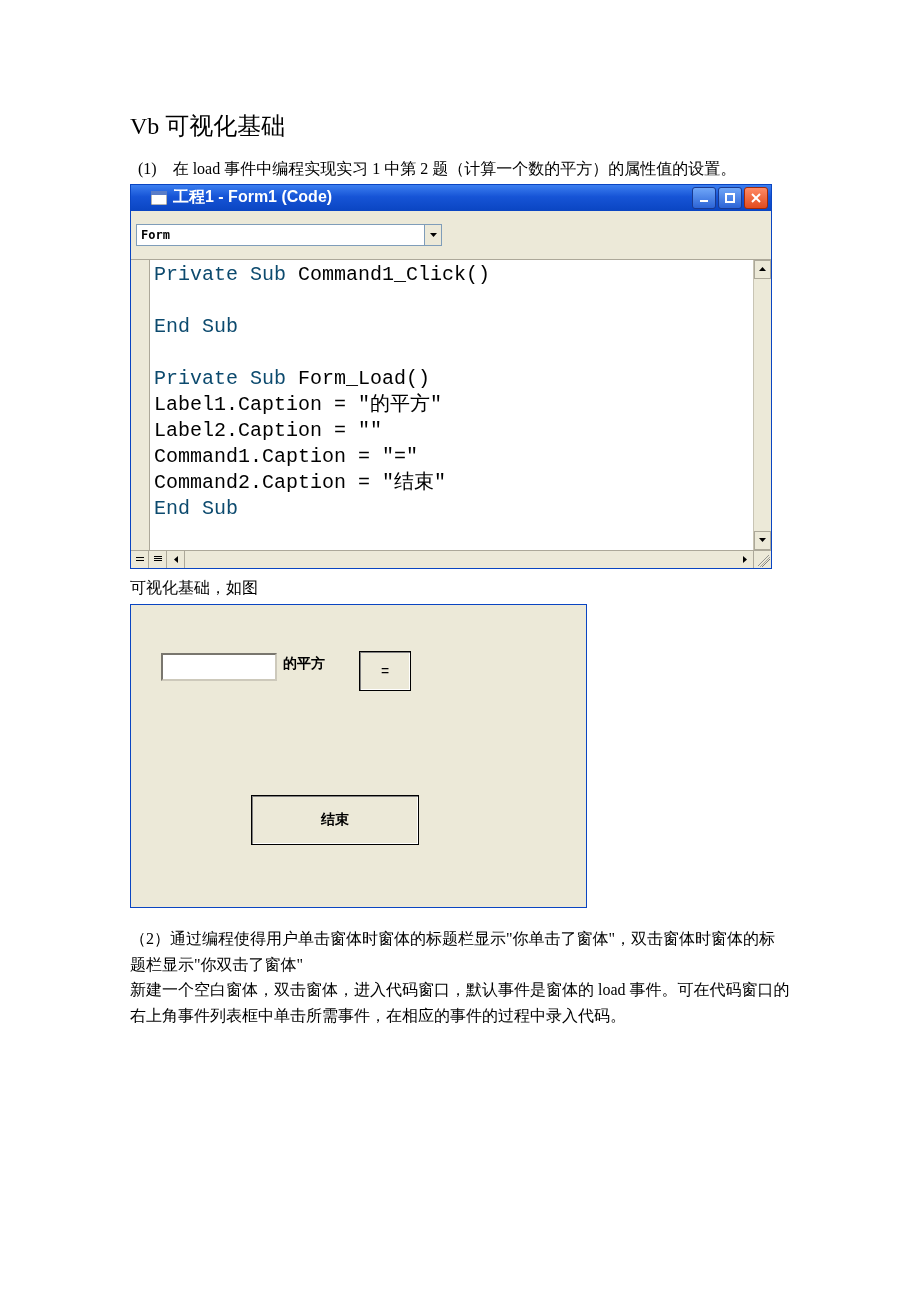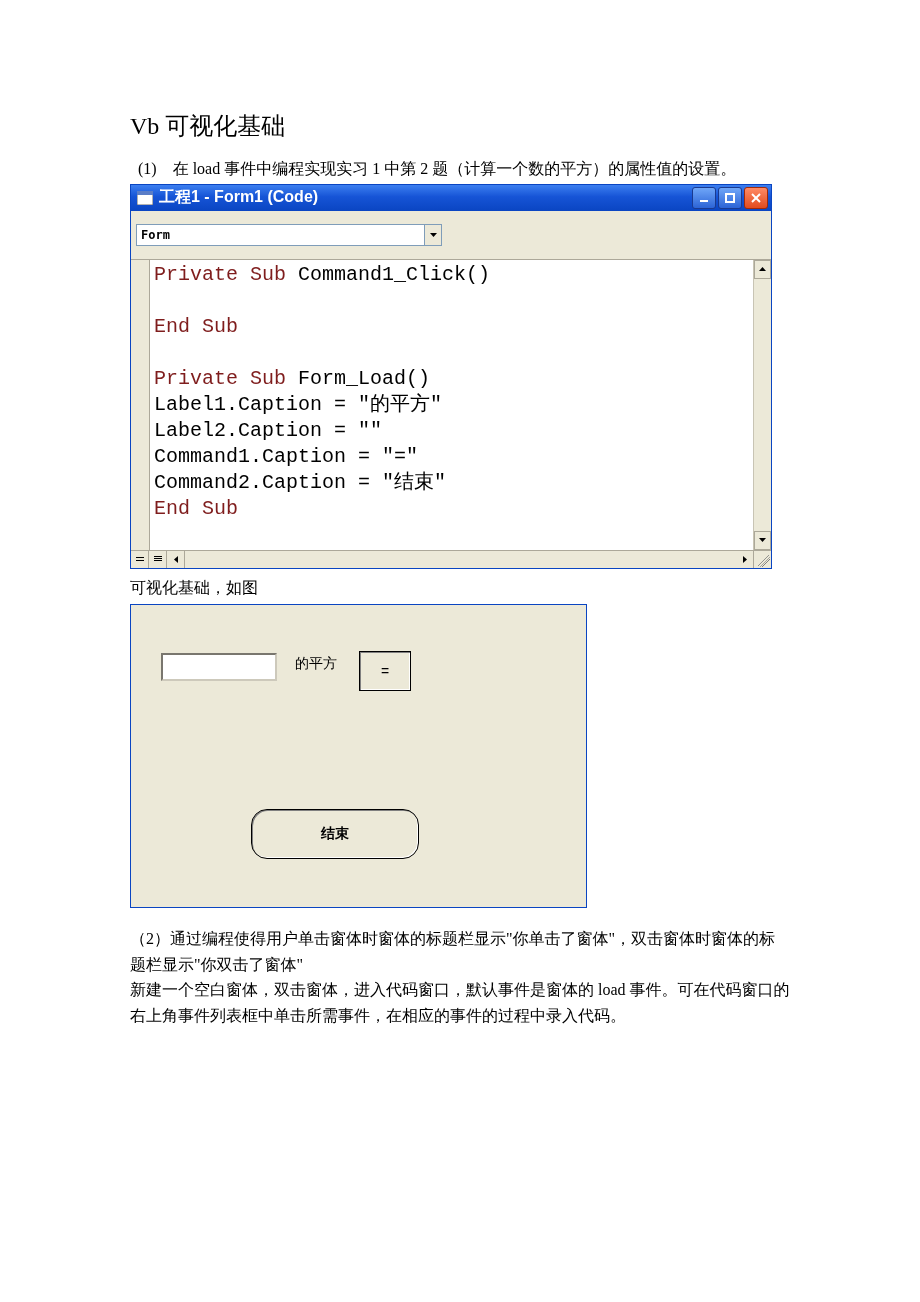--- a/index.html
+++ b/index.html
@@ -35,21 +35,21 @@
     border: 1px solid #0a45c2;
     background: #fff;
     width: 640px;
     margin-top: 2px;
   }
   .titlebar {
     height: 26px;
     background: linear-gradient(to bottom, #3c7ff0 0%, #1654d6 45%, #0a45c2 100%);
     display: flex;
     align-items: center;
-    padding: 0 3px 0 6px;
+    padding: 0 3px 0 20px;
     color: #fff;
     font-family: "SimSun", "Tahoma", sans-serif;
     font-size: 16px;
     font-weight: bold;
   }
   .tb-icon {
     width: 16px; height: 14px;
     margin-right: 6px;
     display: inline-block;
   }
@@ -118,21 +118,21 @@
     position: relative;
     overflow: hidden;
   }
   .code-text {
     font-family: "Courier New", "SimSun", monospace;
     font-size: 20px;
     line-height: 26px;
     padding: 2px 4px;
     white-space: pre;
   }
-  .kw { color: #7f1d1d; }
+  .kw { color: #0c4a6e; }
   .scroll-v {
     position: absolute;
     right: 0; top: 0; bottom: 0;
     width: 17px;
     background: #ece9d8;
     border-left: 1px solid #c8c4b4;
     display:flex; flex-direction:column;
   }
   .scroll-btn {
     height: 17px;
@@ -186,36 +186,36 @@
   }
   .vb-textbox {
     position:absolute;
     left: 30px; top: 48px;
     width: 112px; height: 24px;
     background:#fff;
     border: 2px inset #cdc9bb;
   }
   .vb-label1 {
     position:absolute;
-    left: 164px; top: 50px;
+    left: 152px; top: 50px;
     font-family:"SimSun",sans-serif;
     font-size: 14px;
-    font-weight: normal;
+    font-weight: bold;
   }
   .vb-btn {
     position:absolute;
     background:#ece9d8;
     border: 1px solid #000;
     box-shadow: 1px 1px 0 #808080 inset, -1px -1px 0 #fff inset;
     font-family:"SimSun",sans-serif;
     font-size: 14px;
     display:flex; align-items:center; justify-content:center;
   }
   .vb-btn.eq { left: 228px; top: 46px; width: 50px; height: 38px; }
-  .vb-btn.end { left: 120px; top: 204px; width: 166px; height: 48px; font-weight:bold;border-radius:16px; }
+  .vb-btn.end { left: 120px; top: 190px; width: 166px; height: 48px; font-weight:bold; }
 
   .between-text {
     margin-top: 6px;
   }
 </style>
 </head>
 <body>
 
 <div class="page">
 

